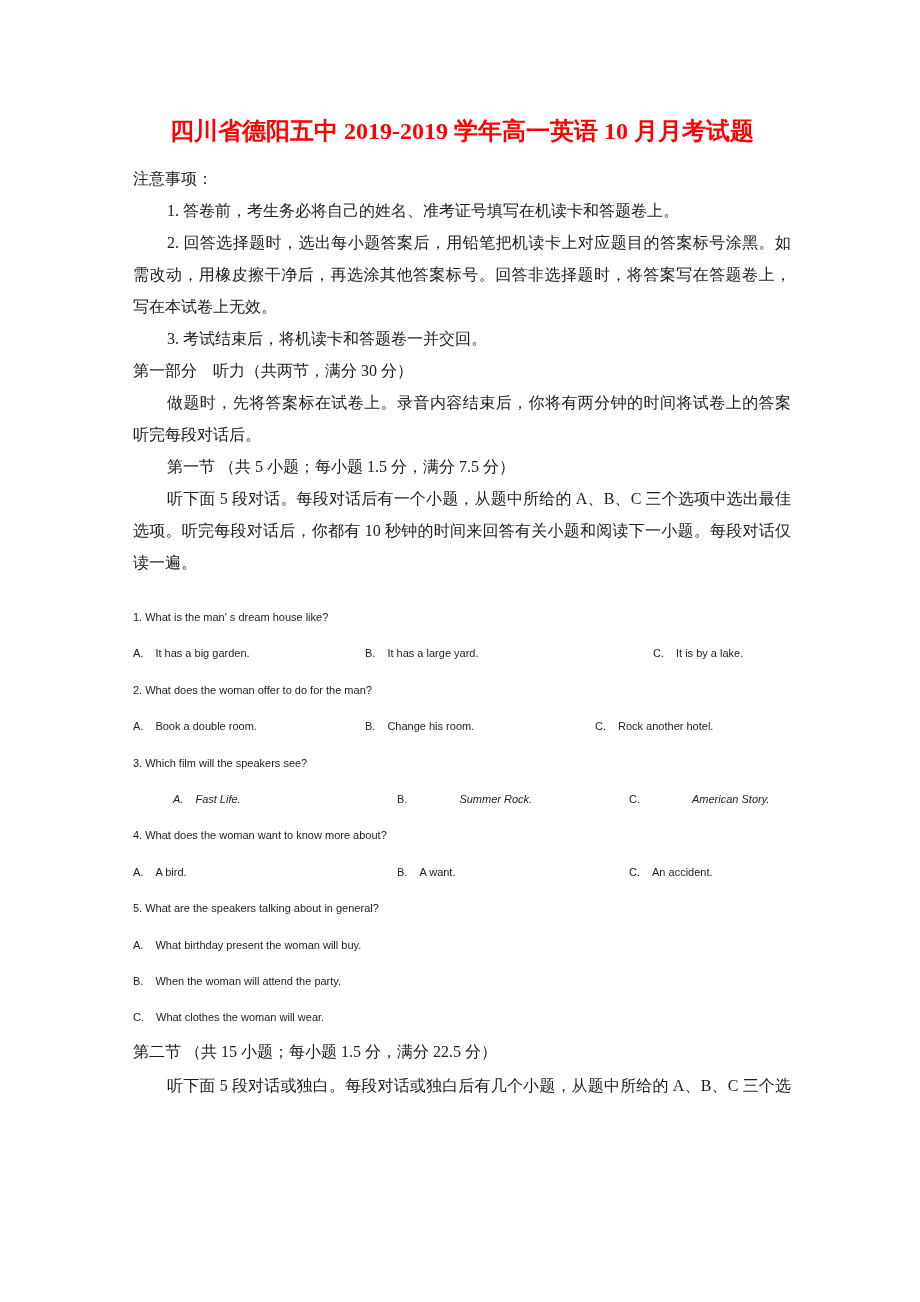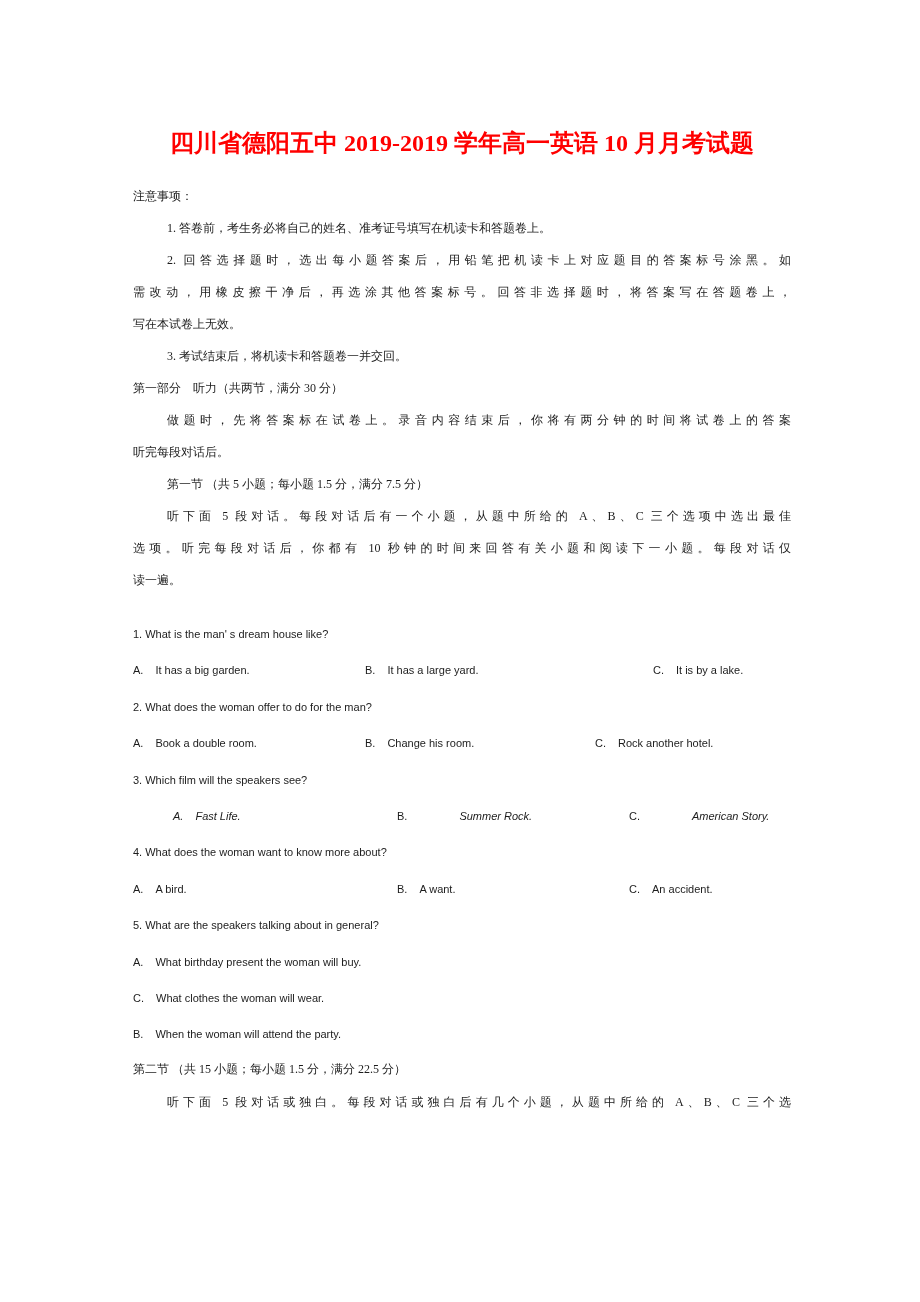--- a/index.html
+++ b/index.html
@@ -1,23 +1,23 @@
 <!DOCTYPE html>
 <html><head>
 <meta charset="utf-8">
 <style>
   html,body{margin:0;padding:0;background:#ffffff;}
   body{width:920px;height:1302px;overflow:hidden;color:#1c1c1c;}
   .page{padding:106px 129px 0 133px;box-sizing:border-box;width:920px;}
   .title{
     font-family:"Liberation Serif",serif;
     font-weight:bold;color:#ff0000;font-size:24px;line-height:42px;
-    text-align:center;margin:16px;
+    text-align:center;margin:4px;
   }
-  .cn{font-family:"Liberation Serif",serif;font-size:12px;line-height:32px;}
+  .cn{font-family:"Liberation Serif",serif;font-size:16px;line-height:32px;}
   .mt{margin-top:11px;}
   .ind{text-indent:34px;}
   .jl{text-align:justify;text-align-last:justify;}
   .en{font-family:Liberation Sans, sans-serif;font-size:11px;line-height:36.4px;}
   .en-block{margin-top:20px;}
   .opts{position:relative;}
   .opt-b,.opt-c{position:absolute;top:0;white-space:nowrap;}
   .q1 .opt-b{left:232px}.q1 .opt-c{left:520px}
   .q2 .opt-b{left:232px}.q2 .opt-c{left:462px}
   .q3 .opt-b{left:264px}.q3 .opt-c{left:496px}
@@ -74,21 +74,21 @@
 
     <div class="en">4. What does the woman want to know more about?</div>
     <div class="en opts q4">
       <span class="opt-a"><span class="olabel">A.</span><span>A bird.</span></span>
       <span class="opt-b"><span class="olabel">B.</span><span>A want.</span></span>
       <span class="opt-c"><span class="olabel">C.</span><span>An accident.</span></span>
     </div>
 
     <div class="en">5. What are the speakers talking about in general?</div>
     <div class="en"><span class="olabel">A.</span><span>What birthday present the woman will buy.</span></div>
+    <div class="en"><span class="olabel">B.</span><span>When the woman will attend the party.</span></div>
     <div class="en"><span class="olabel">C.</span><span>What clothes the woman will wear.</span></div>
-    <div class="en"><span class="olabel">B.</span><span>When the woman will attend the party.</span></div>
 
   </div>
 
   <div class="cn">第二节 （共 15 小题；每小题 1.5 分，满分 22.5 分）</div>
   <div class="cn s2n ind jl">听下面 5 段对话或独白。每段对话或独白后有几个小题，从题中所给的 A、B、C 三个选</div>
 
 </div>
 
 </body></html>

